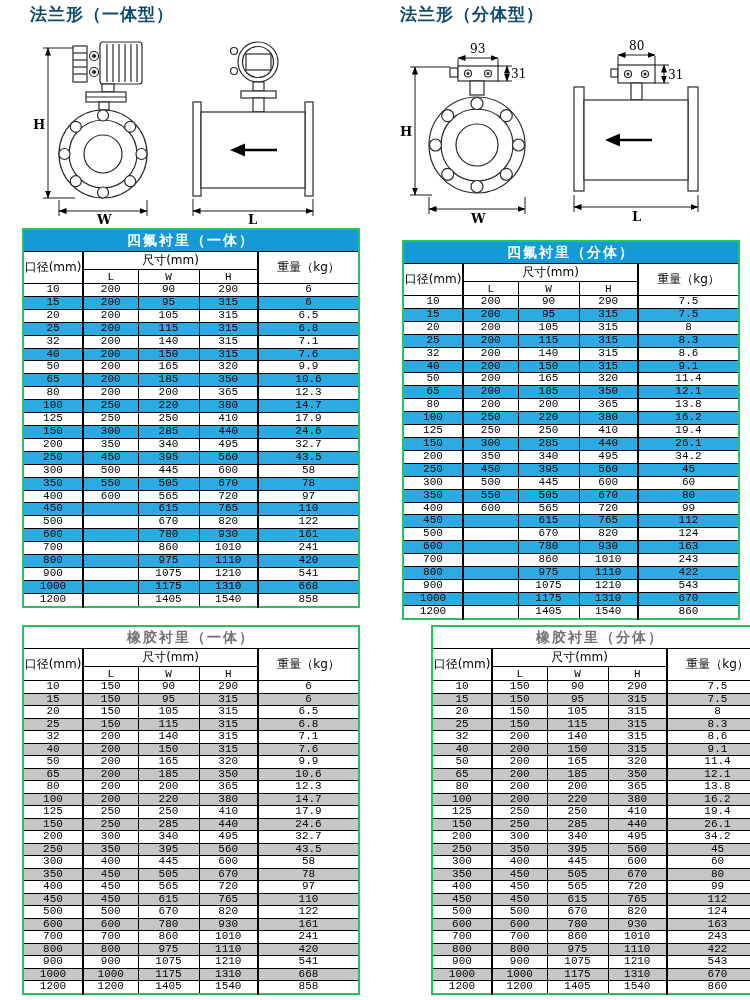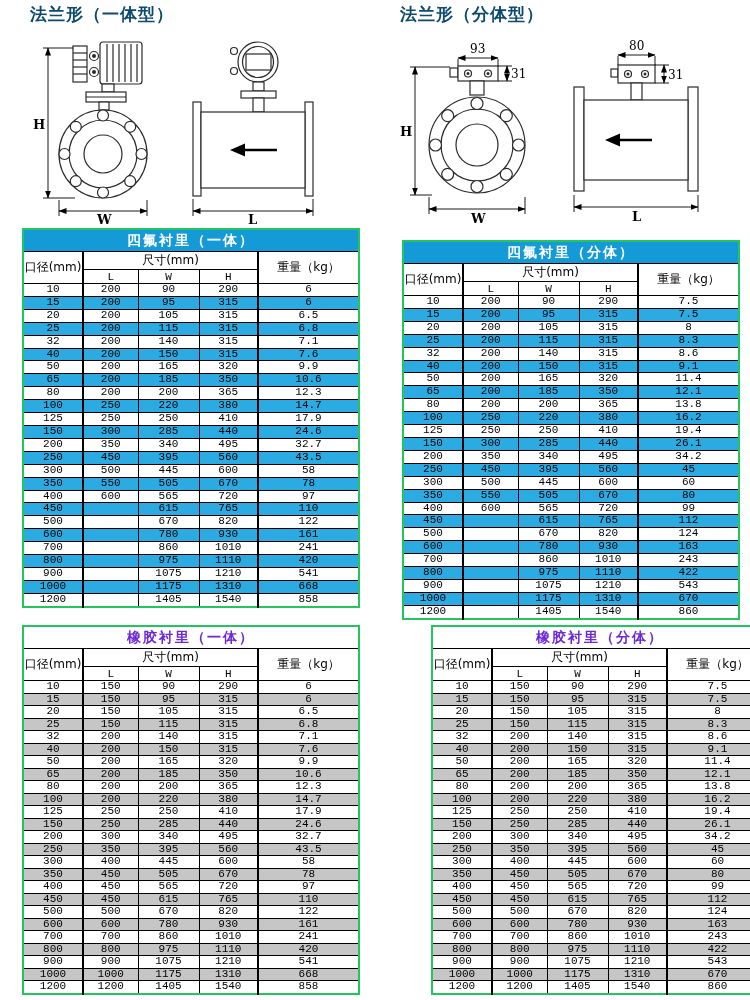--- a/index.html
+++ b/index.html
@@ -15,21 +15,21 @@
 
   .tbl{position:absolute;width:336px;}
   #t1{left:22px;top:228px;} #t2{left:402px;top:240px;}
   #t3{left:22px;top:625px;} #t4{left:402px;top:625px;margin-left:29px;}
 
   .tbl table{border-collapse:collapse;width:100%;table-layout:fixed;border:2px solid #22c55e;}
   .tbl th,.tbl td{border:1px solid #000;text-align:center;vertical-align:middle;
                   padding:0;overflow:hidden;white-space:nowrap;color:#000;}
   .tbl .title-row th{height:21px;font-size:14px;font-weight:bold;letter-spacing:2px;}
   .blue .title-row th{background:#149bd7;color:#fff;}
-  .gray .title-row th{background:#ffffff;color:#6d28d9;}
+  .gray .title-row th{background:#ffffff;color:#737373;}
   .tbl .h1 th{height:14px;font-size:12px;font-weight:normal;}
   .tbl .h1 th.wt{font-weight:normal;font-size:12px;}
   .tbl .h2 th{height:13px;font-size:11px;font-weight:normal;
               font-family:"Liberation Mono","DejaVu Sans Mono",monospace;}
   .tbl tbody td{font-family:"Liberation Mono","DejaVu Sans Mono",monospace;font-size:11px;}
   .t-top tbody td{height:11.9px;line-height:11.9px;}
   .t-bot tbody td{height:11.5px;line-height:11.5px;}
   .blue tbody tr:nth-child(even){background:#2babe2;}
   .gray tbody tr:nth-child(even){background:#c6c6c6;}
   .tbl tbody td:first-child,.tbl .h1 th:first-child{border-right-width:2px;}

